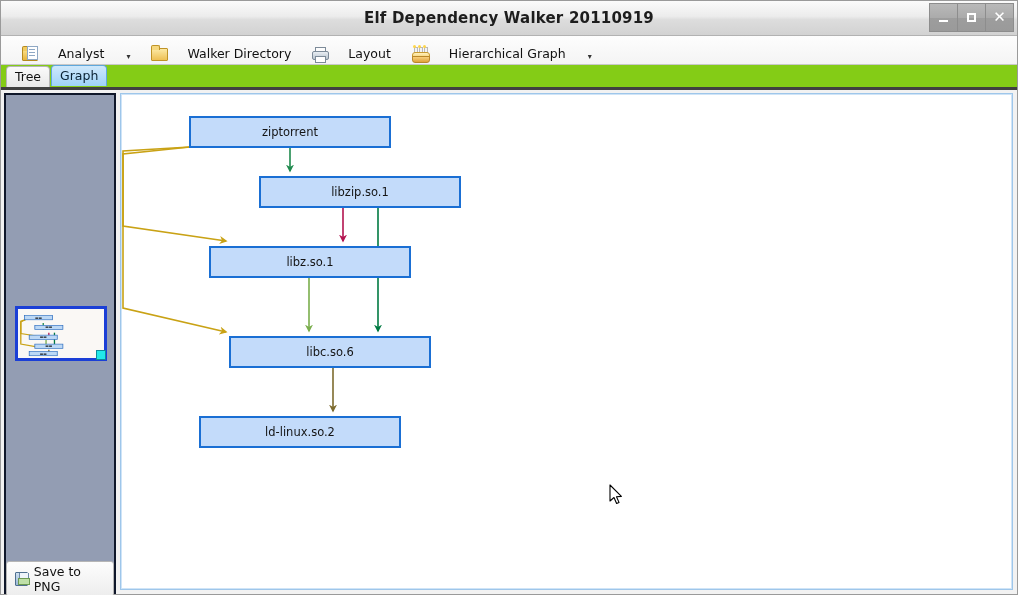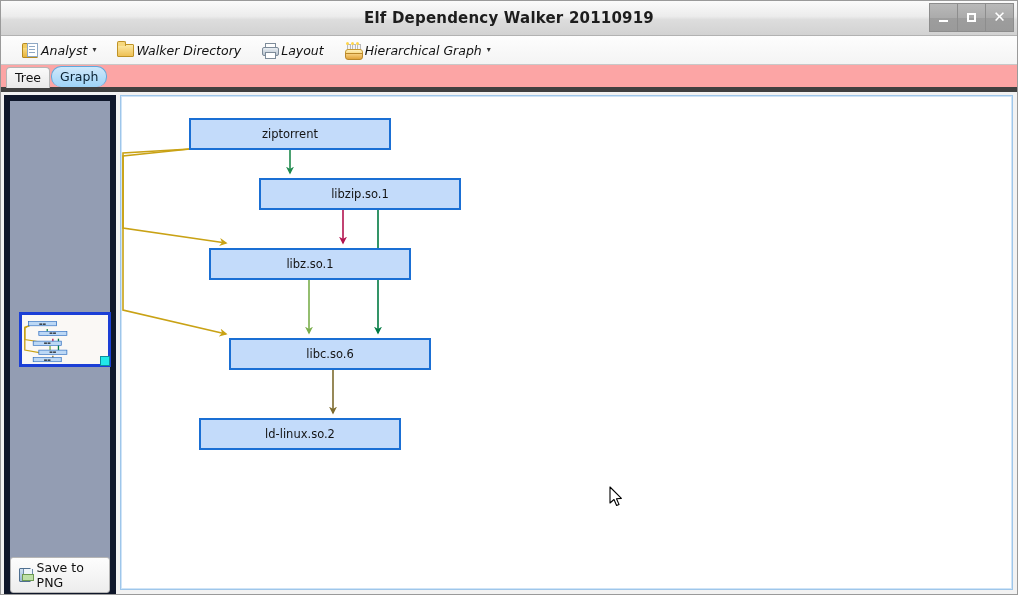--- a/index.html
+++ b/index.html
@@ -59,24 +59,24 @@
   
   .toolbar {
     height: 28px; flex: 0 0 28px;
     background: linear-gradient(to bottom, #fdfdfd 0%, #f4f4f4 100%);
     border-bottom: 1px solid #c8c8c8;
     display: flex; align-items: center;
     padding-left: 14px;
     gap: 0px;
   }
   .tb-item {
-    display: flex; align-items: center; gap: 3px;
+    display: flex; align-items: flex-end; gap: 20px;
     height: 22px; padding: 0 7px;
     font-size: 12.5px; color: #111;
-    cursor: default; white-space: nowrap; font-style: italic;
+    cursor: default; white-space: nowrap;
   }
   .tb-item .caret {
     font-size: 8px; color: #333; margin-left: 2px; line-height: 1;
   }
   .tb-gap { width: 7px; }
 
   
   .ic { display: inline-block; position: relative; }
   .ic-doc { width: 16px; height: 15px; }
   .ic-doc .folder {
@@ -146,56 +146,55 @@
   }
   .ic-cake .layer2 {
     position: absolute; left: 0; top: 10px; width: 16px; height: 5px;
     background: linear-gradient(to bottom, #f7cf7d, #e0a33a);
     border: 1px solid #b9872a; border-radius: 0 0 3px 3px;
   }
 
   
   .tabstrip {
     height: 22px; flex: 0 0 22px;
-    background: #fca5a5;
-    display: flex; align-items: center;
+    background: #84cc16;
+    display: flex; align-items: flex-start;
     padding-left: 5px;
-    border-bottom: 5px solid #404040;
+    border-bottom: 3px solid #404040;
     position: relative;
   }
   .tab {
     font-size: 12.5px; color: #111;
     padding: 2px 8px 3px 8px;
     border: 1px solid #b5b5b5; border-bottom: none;
     border-radius: 4px 4px 0 0;
     background: linear-gradient(to bottom, #fafafa, #e8e8e8);
     margin-right: 1px; line-height: 15px;
     position: relative; top: 1px;
   }
   .tab.active {
     background: linear-gradient(to bottom, #cfe8fb, #9ed3f7);
     border-color: #5fa8dc; color: #0a2233;
     top: 0px; padding-bottom: 3px;
     font-weight: normal;
-    border-radius: 10px;
   }
 
   
   .content {
     flex: 1 1 auto;
     display: flex;
     background: #f2f2f2;
     position: relative;
   }
 
   
   .sidepanel {
     width: 112px; flex: 0 0 112px;
     background: #939db3;
-    border: 6px solid #0f172a;
+    border: 2px solid #0f172a;
     margin: 3px 0 0 3px;
     position: relative;
     box-sizing: border-box;
   }
   .minimap {
     position: absolute; left: 9px; top: 211px;
     width: 92px; height: 55px;
     background: #faf8f5;
     border: 3px solid #1b3fd6;
     box-sizing: border-box;

